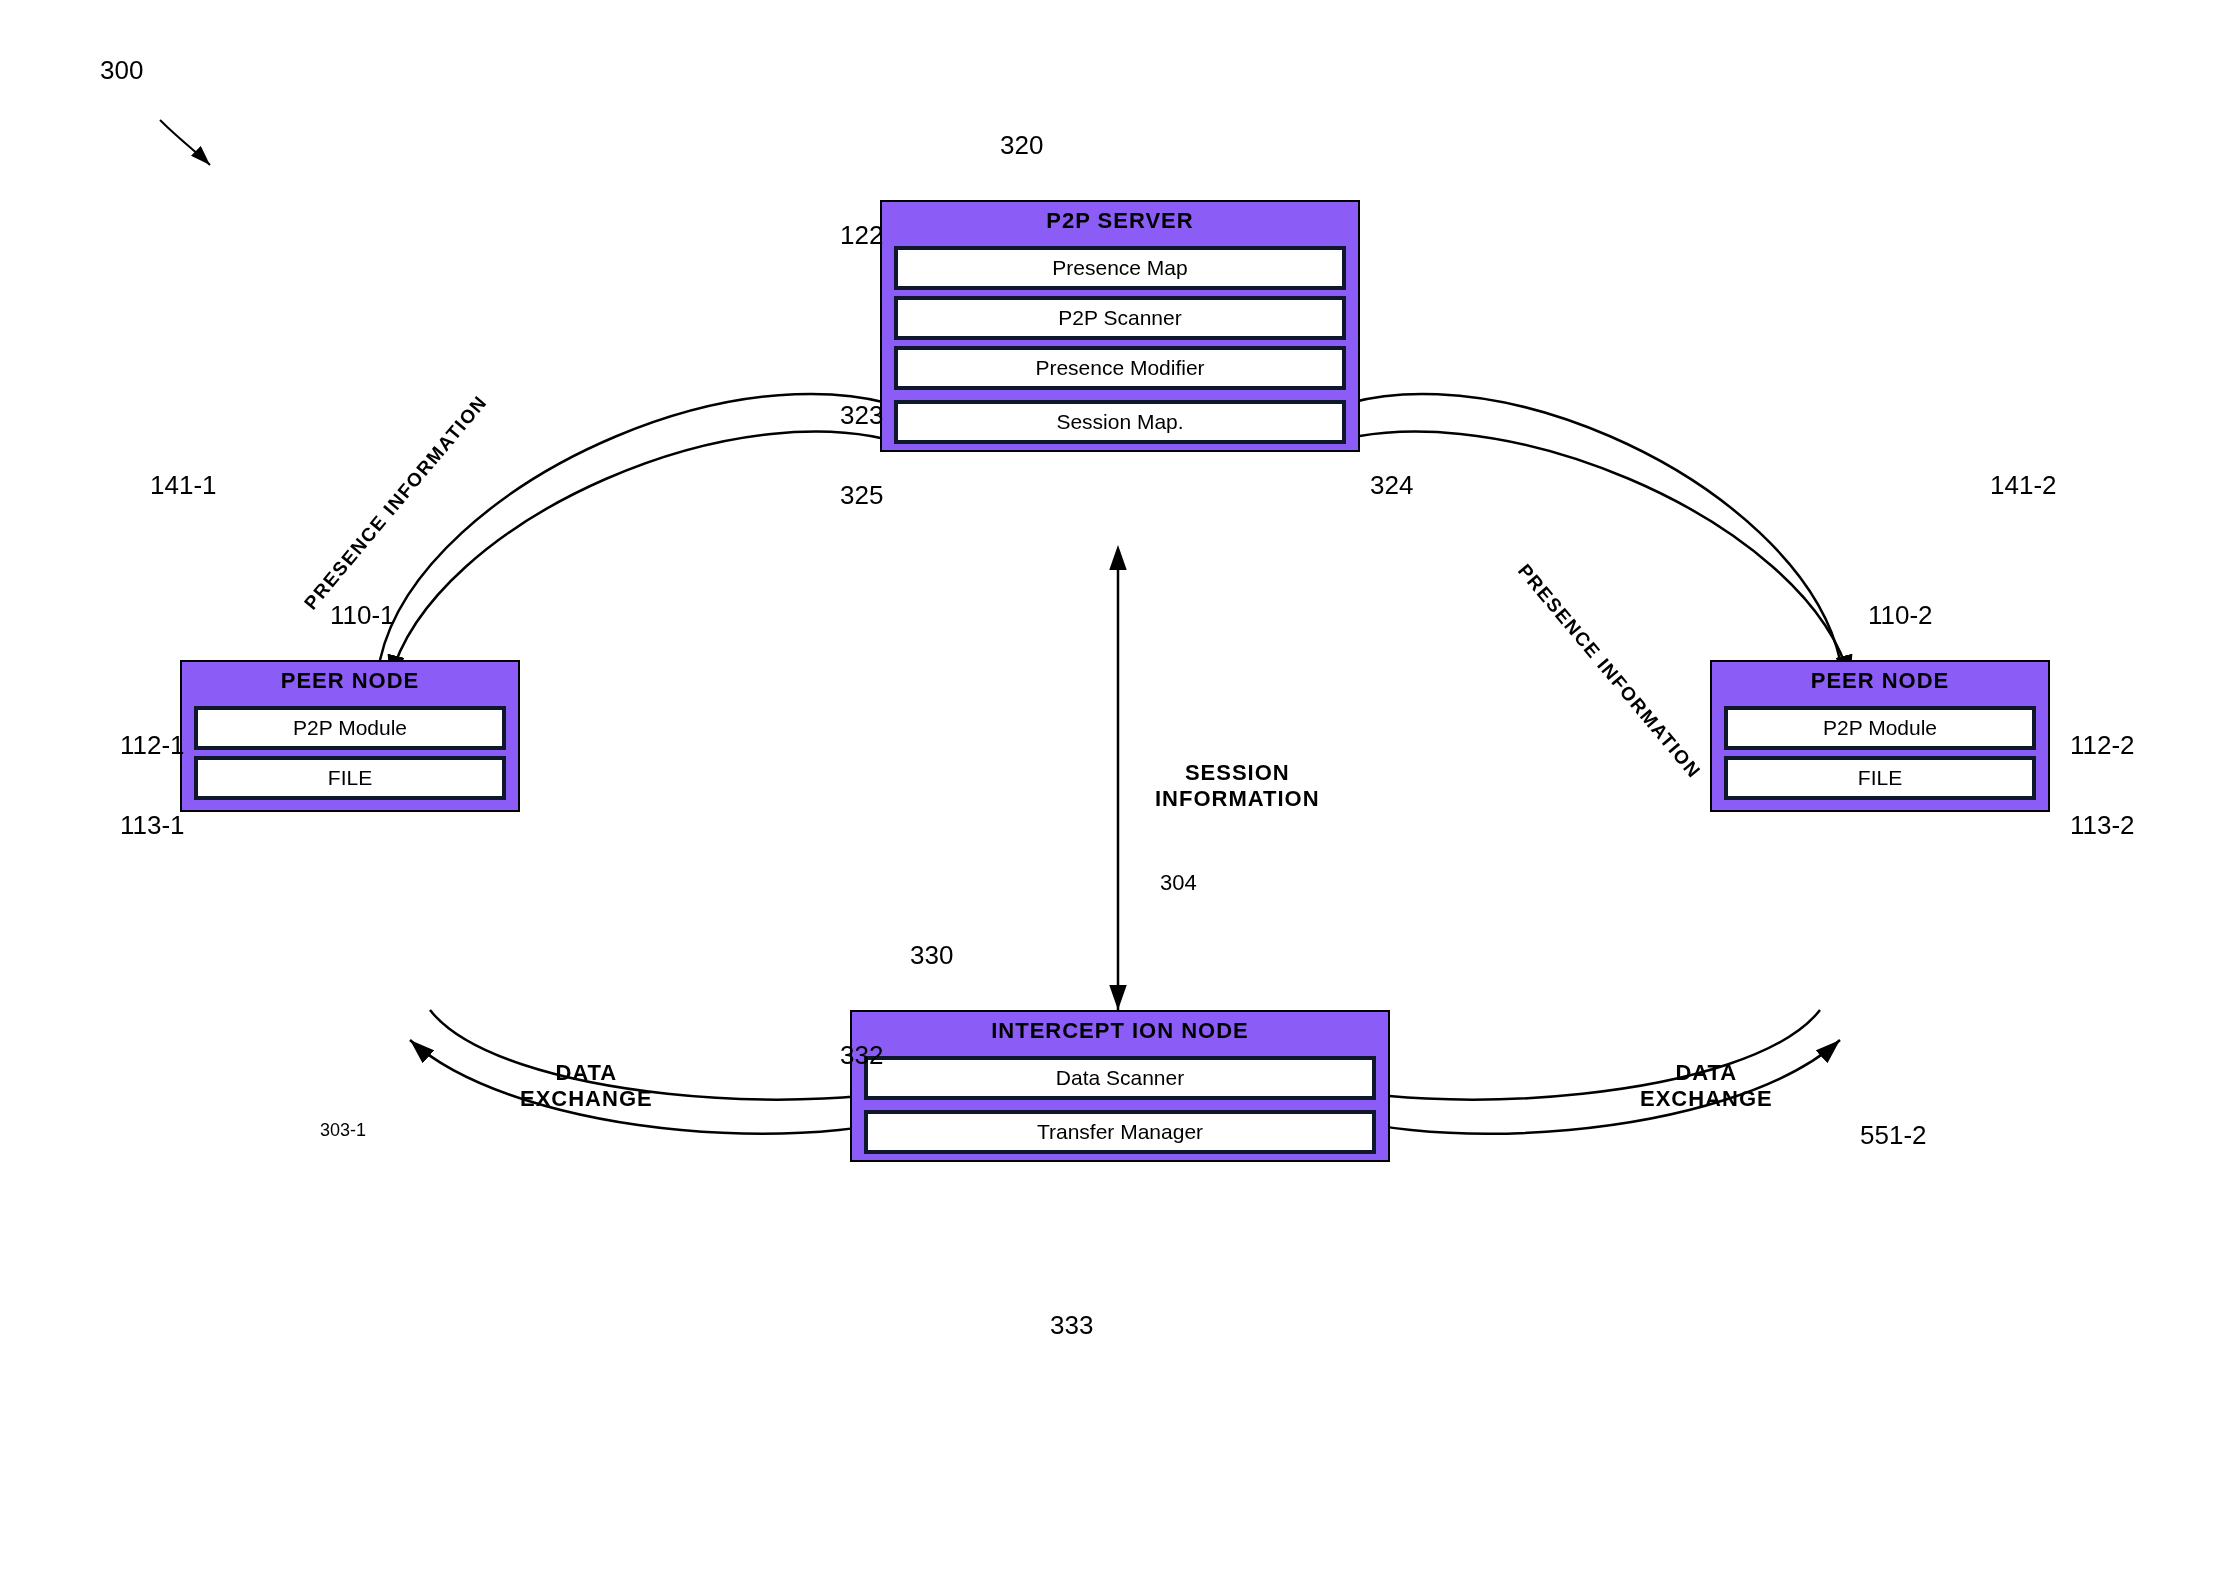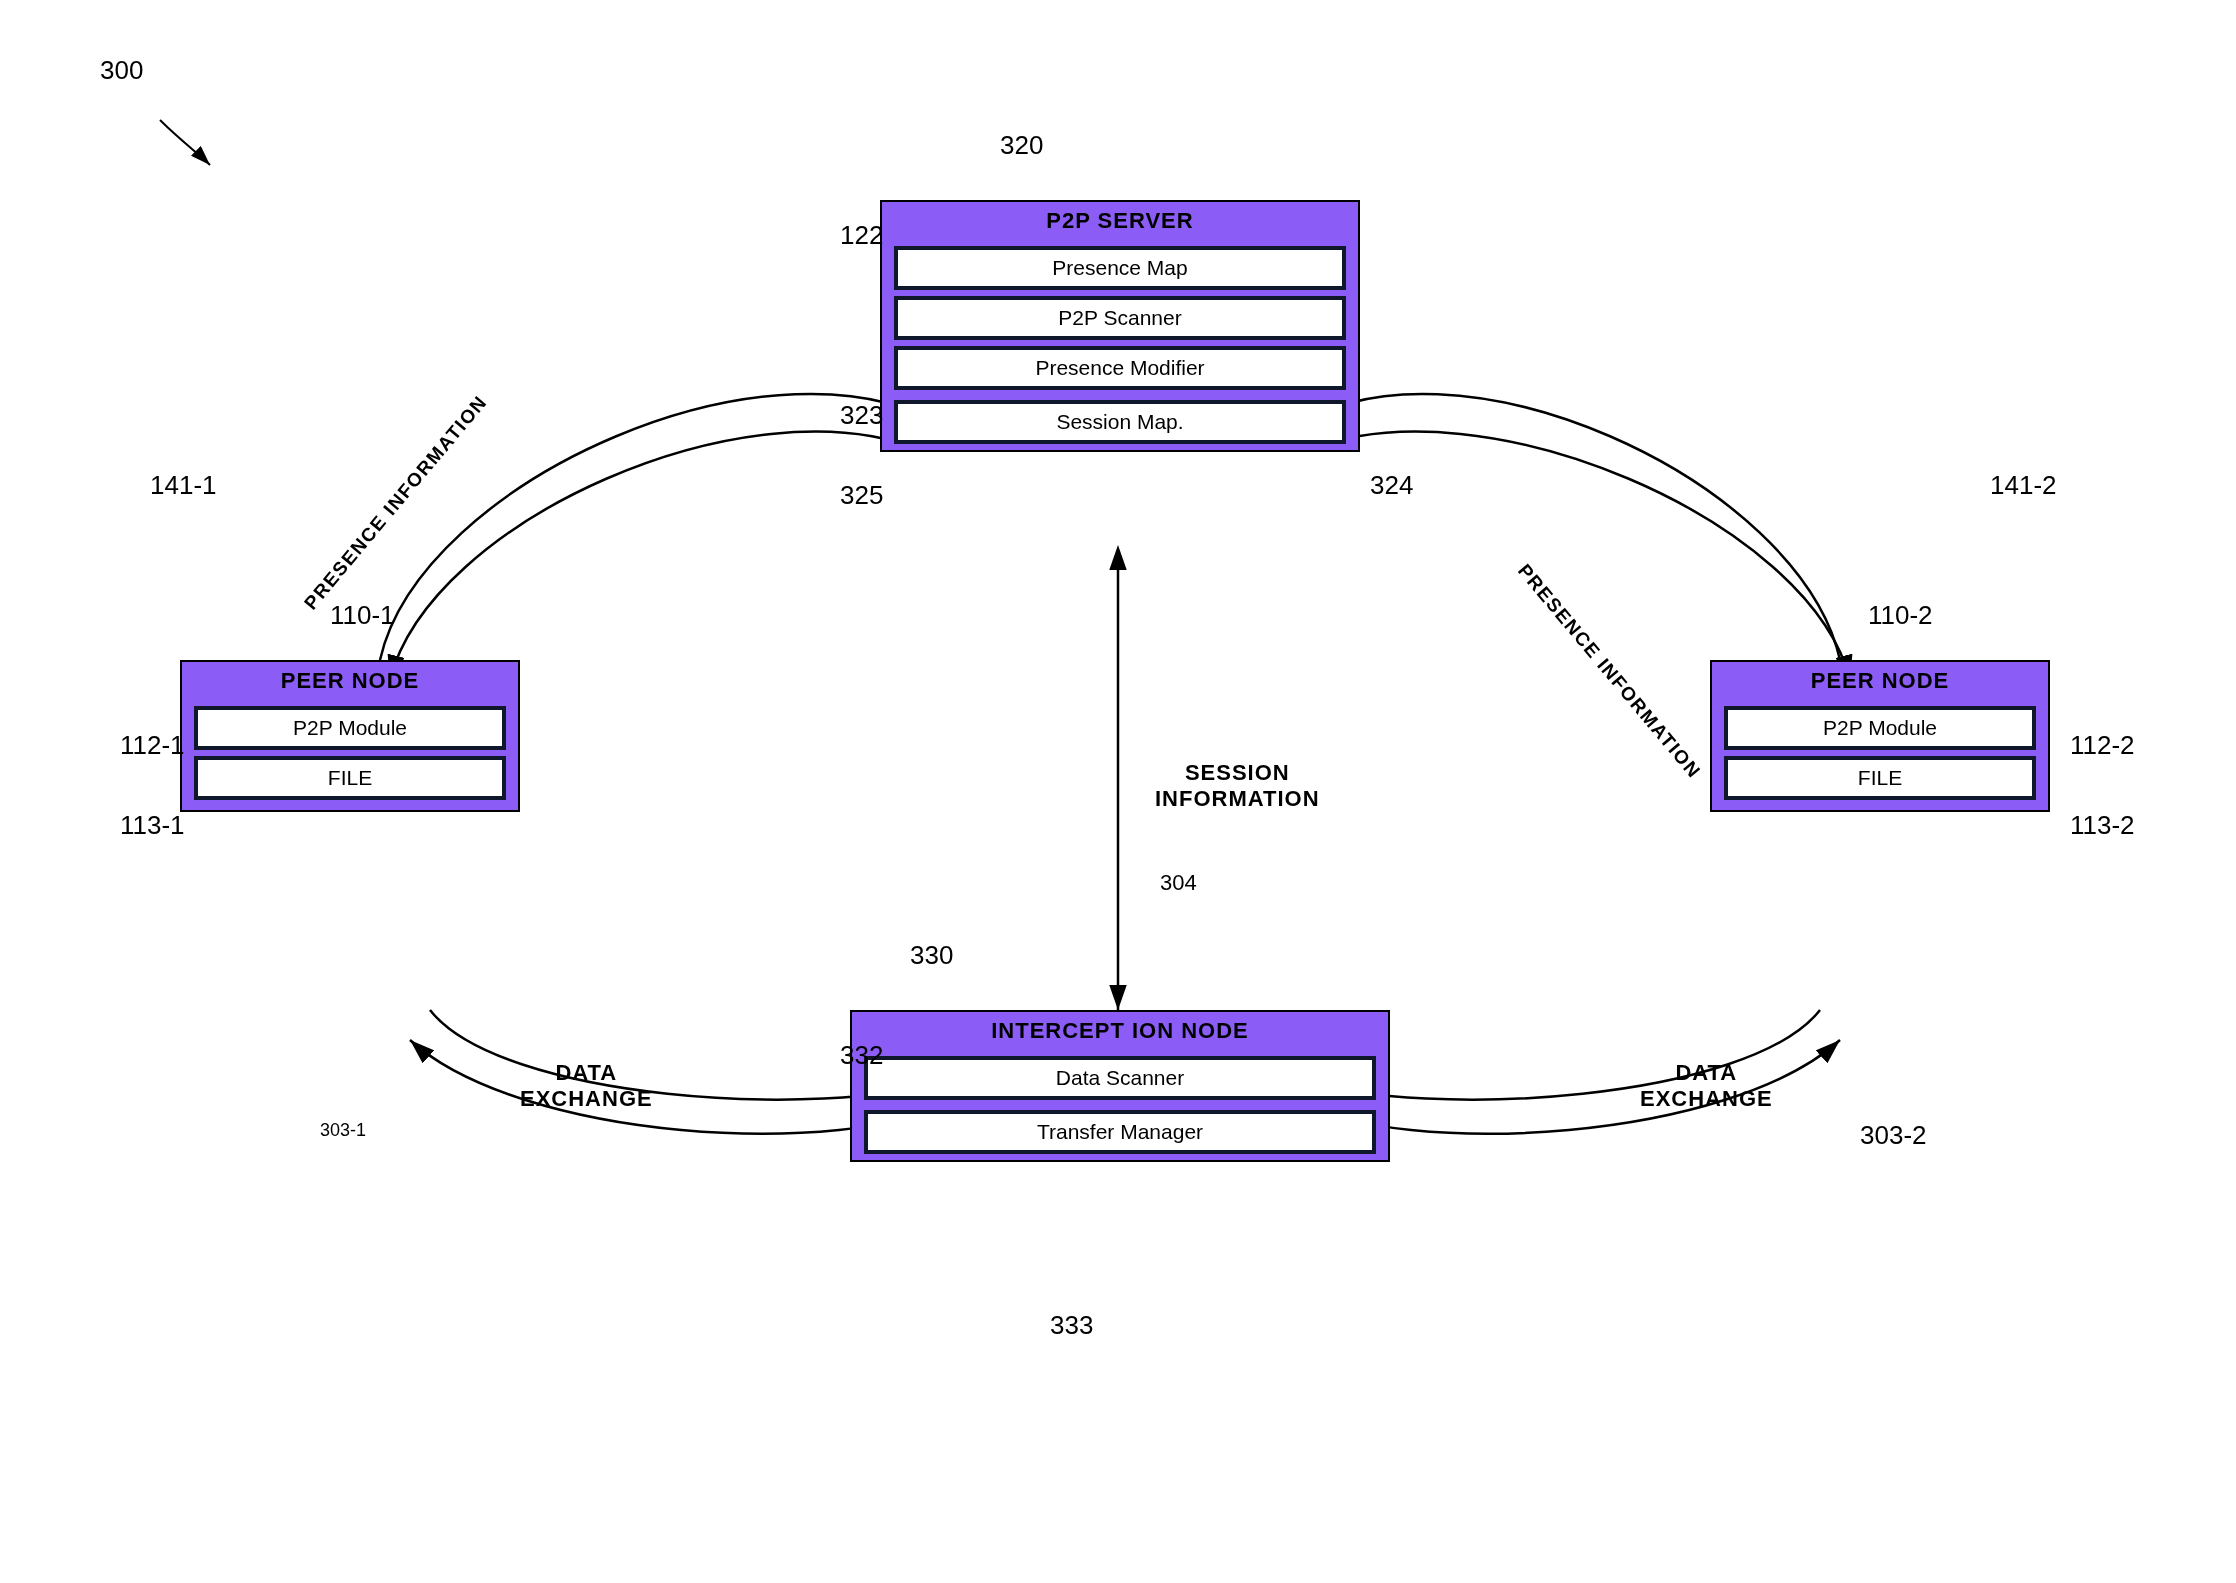--- a/index.html
+++ b/index.html
@@ -159,15 +159,15 @@
 
   <div class="arrow-label" style="top:560px; left:1530px; transform: rotate(50deg); font-size:19px; letter-spacing:1.5px;">PRESENCE INFORMATION</div>
 
   <div class="label" style="top:760px; left:1155px; font-size:22px; font-weight:bold; letter-spacing:1px; text-align:center;">SESSION<br>INFORMATION</div>
   <div class="label" style="top:870px; left:1160px; font-size:22px;">304</div>
 
   <div class="label" style="top:1060px; left:520px; font-size:22px; font-weight:bold; letter-spacing:1px; text-align:center;">DATA<br>EXCHANGE</div>
   <div class="label" style="top:1120px; left:320px; font-size:18px;">303-1</div>
 
   <div class="label" style="top:1060px; left:1640px; font-size:22px; font-weight:bold; letter-spacing:1px; text-align:center;">DATA<br>EXCHANGE</div>
-  <div class="label" style="top:1120px; left:1860px; font-size:26px;">303-2</div>
+  <div class="label" style="top:1120px; left:1860px; font-size:26px;">551-2</div>
 
 </div>
 
 </body></html>

